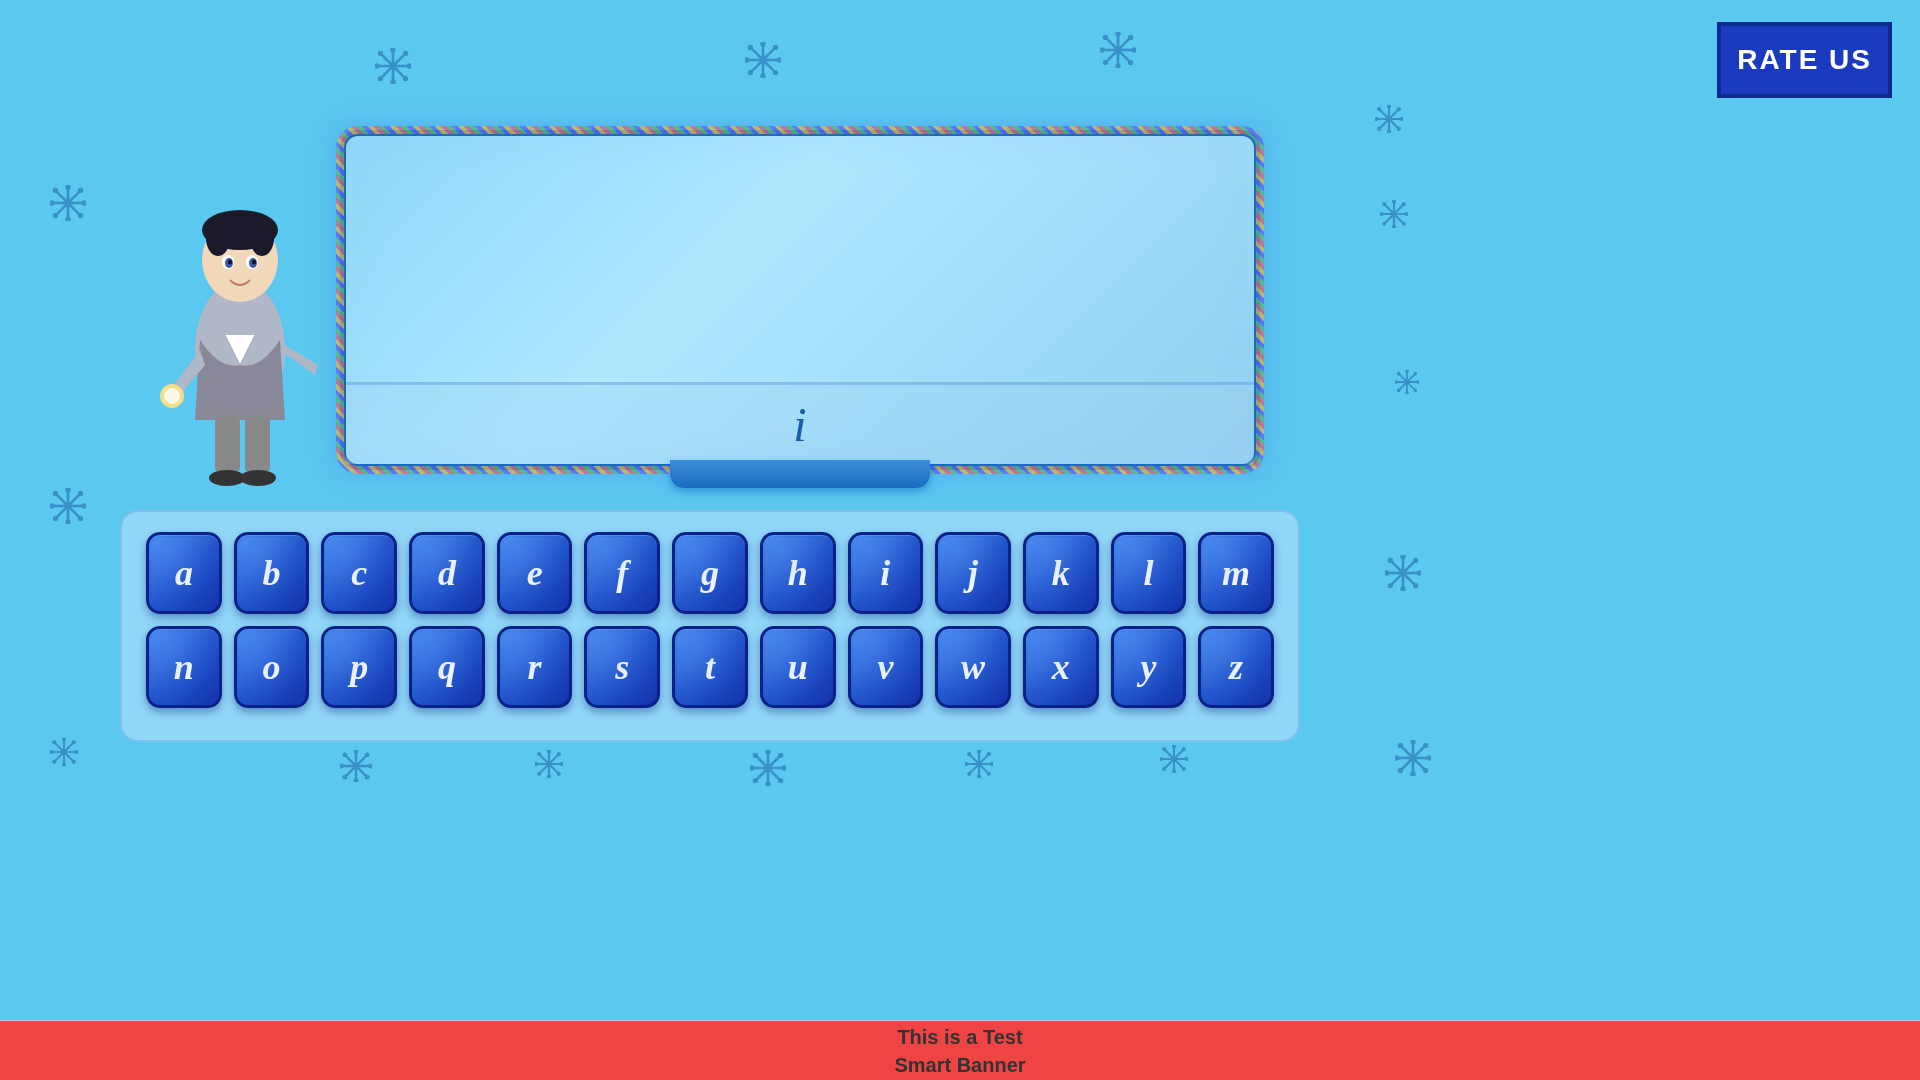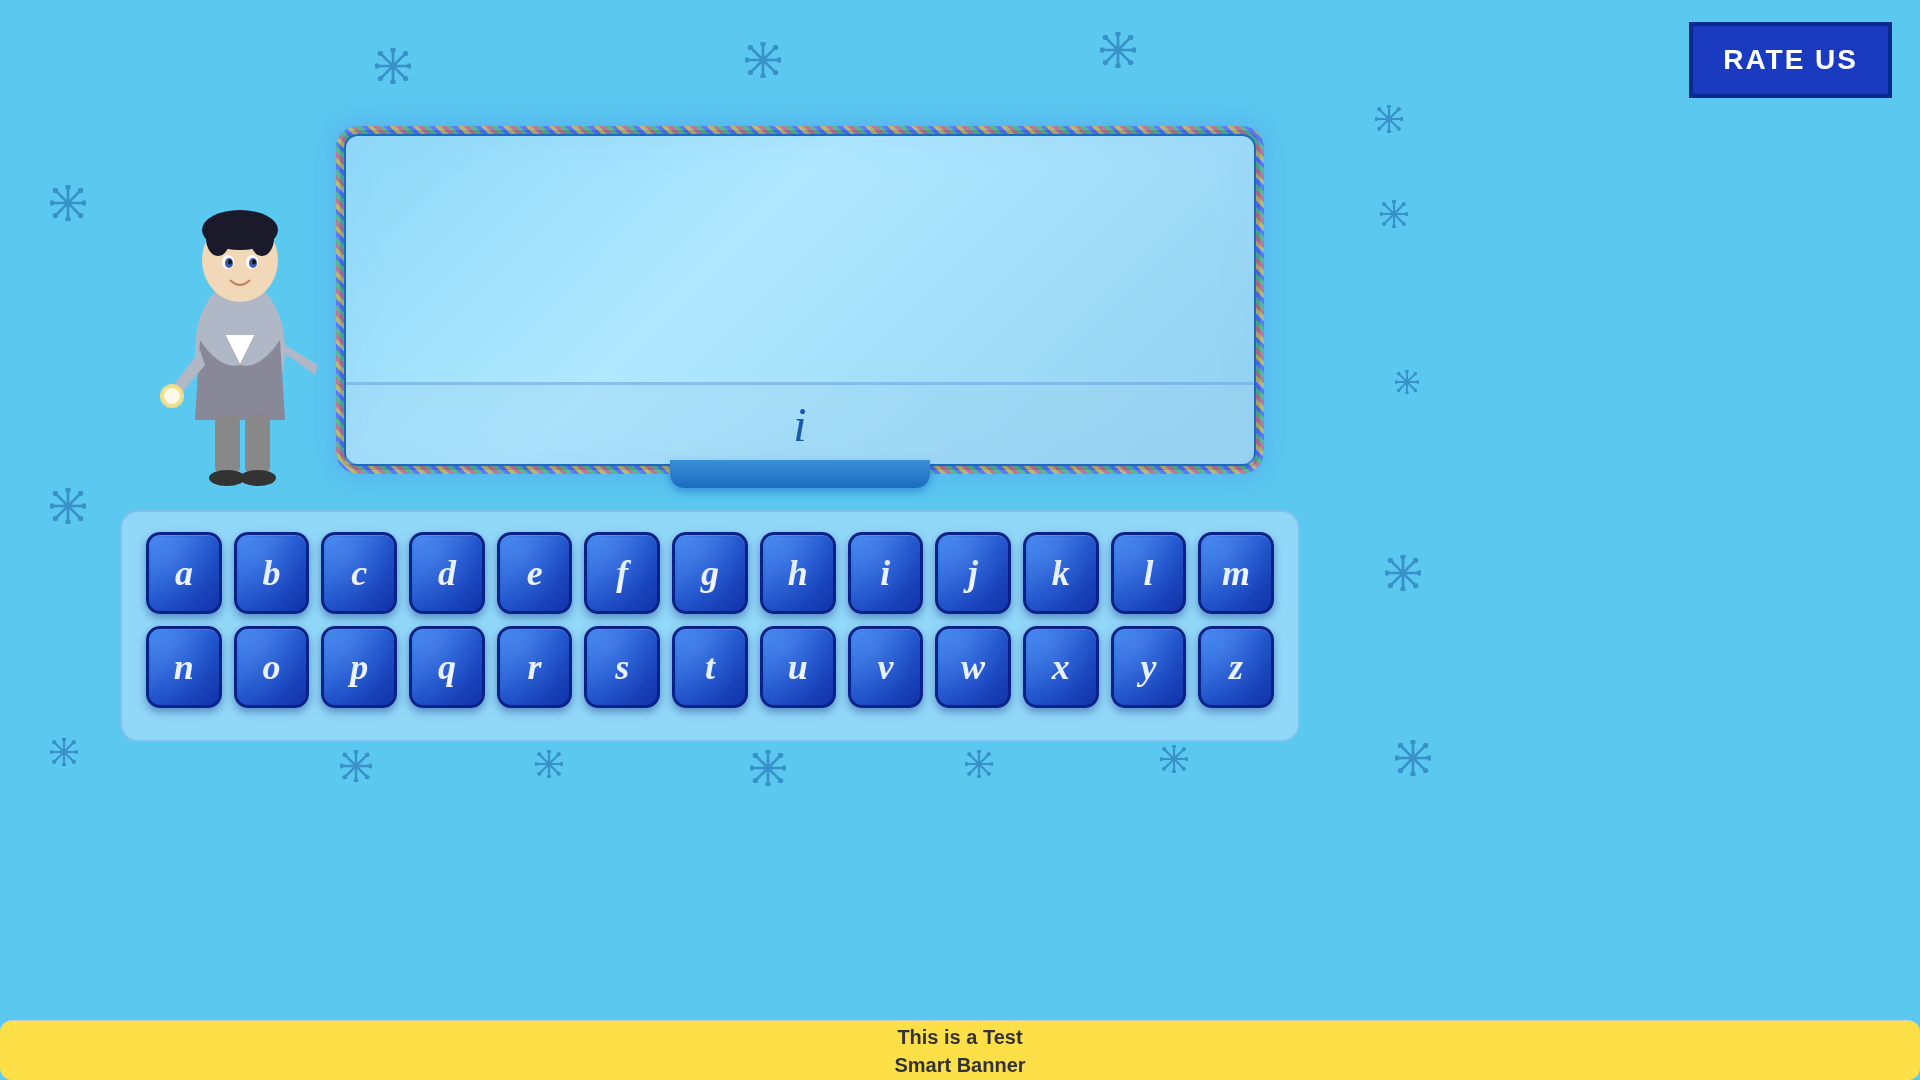--- a/index.html
+++ b/index.html
@@ -15,21 +15,21 @@
 
     
     #rate-us-btn {
       position: absolute;
       top: 22px;
       right: 28px;
       background-color: #1a3bbf;
       color: white;
       font-size: 28px;
       font-weight: bold;
-      padding: 18px 30px;
+      padding: 18px 16px;
       border: 4px solid #0a2a8f;
       cursor: pointer;
       letter-spacing: 2px;
     }
 
     
     #character {
       position: absolute;
       left: 130px;
       top: 150px;
@@ -183,26 +183,25 @@
       pointer-events: none;
     }
 
     
     #bottom-banner {
       position: absolute;
       bottom: 0;
       left: 0;
       right: 0;
       height: 60px;
-      background: #fde047;
+      background: #ef4444;
       display: flex;
       align-items: center;
       justify-content: center;
       border-top: 1px solid #ccc;
-      border-radius: 12px;
     }
 
     #bottom-banner .banner-text {
       font-size: 20px;
       font-weight: bold;
       color: #333;
       text-align: center;
       line-height: 1.4;
     }
 

